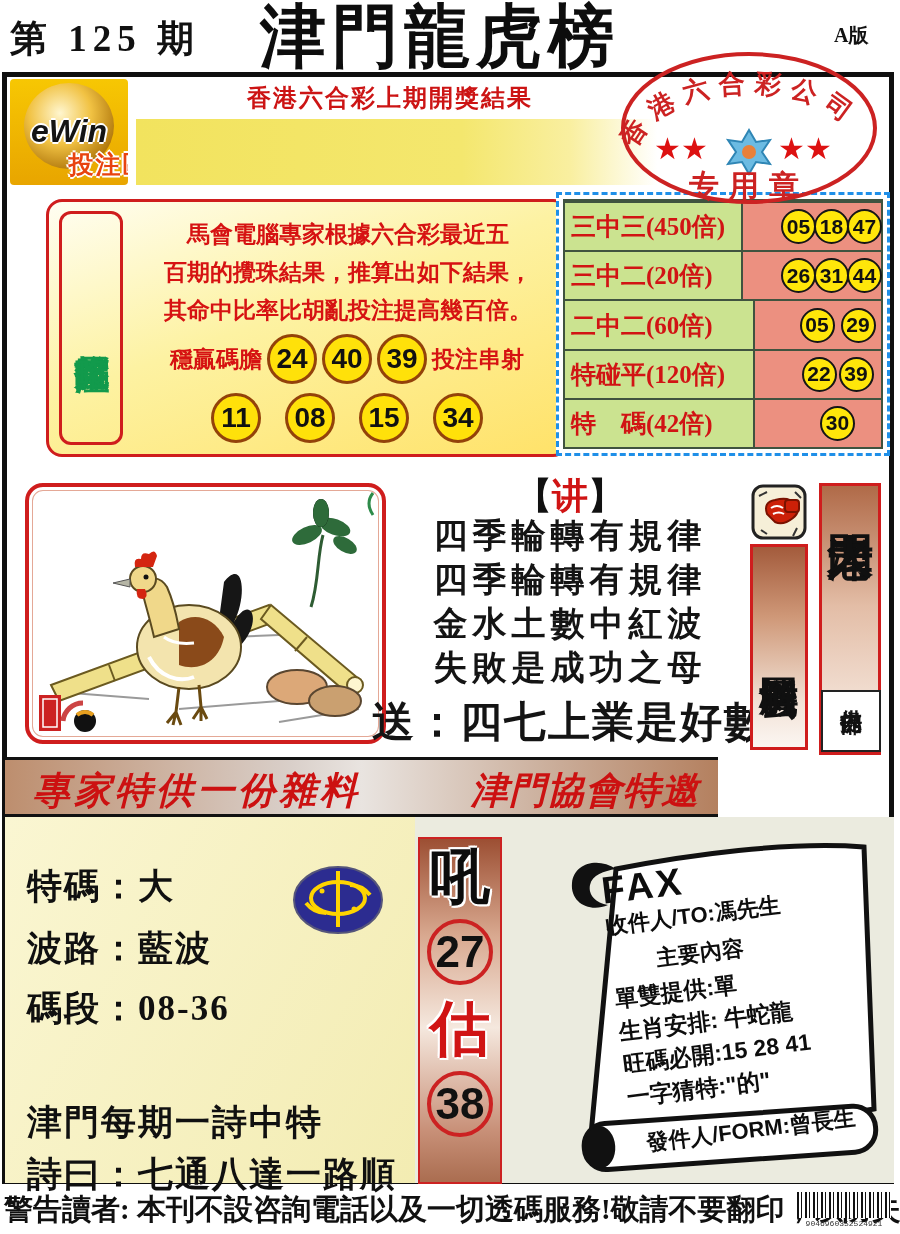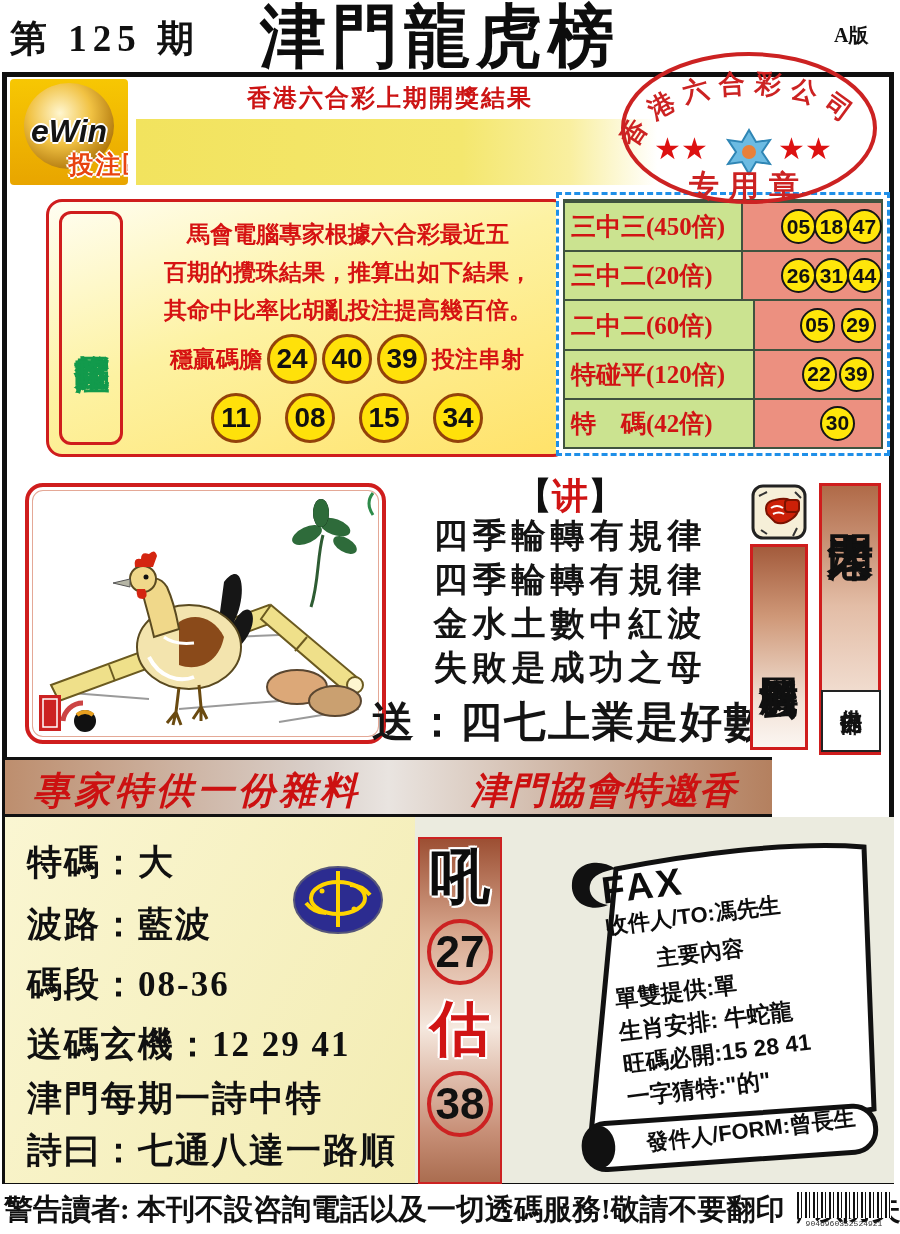--- a/index.html
+++ b/index.html
@@ -81,33 +81,33 @@
   .mystic span{font-size:39px;font-weight:900;color:#101010;line-height:1.12;}
   .elder{left:819px;top:483px;width:62px;height:272px;border:3px solid #cf1d1d;box-sizing:border-box;
         background:linear-gradient(180deg,#b06a48 0%,#e3bda6 45%,#faf2ec 100%);
         display:flex;align-items:flex-start;justify-content:center;padding-top:12px;}
   .elder span{font-size:46px;font-weight:900;color:#101010;line-height:1.1;}
   .internal{left:821px;top:690px;width:60px;height:62px;background:#fff;border:2px solid #222;
         box-sizing:border-box;display:flex;align-items:center;justify-content:center;z-index:4;}
   .internal span{font-size:22px;font-weight:700;color:#111;line-height:1.2;height:56px;}
 
   
-  .banner{left:5px;top:757px;width:767px;height:60px;box-sizing:border-box;
+  .banner{left:5px;top:757px;width:713px;height:60px;box-sizing:border-box;
         border-top:3px solid #111;border-bottom:3px solid #111;
         background:linear-gradient(90deg,#bd8e6e 0%,#d9cfc9 40%,#e9e4e0 50%,#c9ab97 78%,#b4805f 100%);padding-left:27px;}
   .banner-left{position:absolute;left:28px;top:6px;font-size:37px;font-weight:900;font-style:italic;
         color:#cc1111;letter-spacing:4px;}
   .banner-right{position:absolute;left:466px;top:6px;font-size:37px;font-weight:900;font-style:italic;
         color:#cc1111;letter-spacing:1px;}
 
   
   .bottom{left:5px;top:817px;width:889px;height:366px;background:#ebebdf;}
   .bottom-left{position:absolute;left:0;top:0;width:410px;height:100%;
         background:linear-gradient(120deg,#faf6d2 0%,#f3ecb2 100%);}
-  .bline{position:absolute;left:22px;font-size:35px;font-weight:900;color:#101010;letter-spacing:2px;white-space:nowrap;}
+  .bline{position:absolute;left:22px;font-size:35px;font-weight:900;color:#101010;letter-spacing:2px;white-space:nowrap;margin-top:24px;}
 
   .shout{position:absolute;left:413px;top:20px;width:84px;height:347px;border:2px solid #cc2222;box-sizing:border-box;
         background:linear-gradient(180deg,#9c4f33 0%,#d8a88f 28%,#f5e8de 55%,#c89078 85%,#aa6d50 100%);
         display:flex;flex-direction:column;align-items:center;}
   .shout-ch{font-size:60px;font-weight:900;line-height:1;margin-top:8px;
         text-shadow:-2px 0 #fff,2px 0 #fff,0 -2px #fff,0 2px #fff,2px 2px #fff,-2px -2px #fff;}
   .shout-ch.black{color:#0c0c0c;}
   .shout-ch.red{color:#d01414;margin-top:14px;}
   .shout-num{width:66px;height:66px;border-radius:50%;border:4px solid #cc2222;box-sizing:border-box;
         display:flex;align-items:center;justify-content:center;margin-top:12px;
@@ -325,21 +325,20 @@
     <div class="banner-left">專家特供一份雜料</div>
     <div class="banner-right">津門協會特邀香港傳真</div>
   </div>
 
   <div class="abs bottom">
     <div class="bottom-left"></div>
 
     <div class="bline" style="top:22px;">特碼：大</div>
     <div class="bline" style="top:84px;">波路：藍波</div>
     <div class="bline" style="top:144px;">碼段：08-36</div>
-    <div class="bline" style="top:204px;">送碼玄機：12 29 41</div>
     <div class="bline" style="top:258px;">津門每期一詩中特</div>
     <div class="bline" style="top:310px;">詩曰：七通八達一路順</div>
 
     <svg style="position:absolute;left:287px;top:48px;" width="92" height="70" viewBox="0 0 92 70">
       <ellipse cx="46" cy="35" rx="44" ry="33" fill="#2c2c90" stroke="#55557a" stroke-width="2"></ellipse>
       <ellipse cx="46" cy="33" rx="27" ry="16" fill="none" stroke="#ffd400" stroke-width="4"></ellipse>
       <line x1="46" y1="6" x2="46" y2="62" stroke="#ffd400" stroke-width="4"></line>
       <path d="M14,38 q8,10 20,10 M78,30 q-8,-10 -20,-10" fill="none" stroke="#ffd400" stroke-width="4"></path>
       <circle cx="30" cy="26" r="2.5" fill="#ffd400"></circle>
       <circle cx="62" cy="44" r="2.5" fill="#ffd400"></circle>

